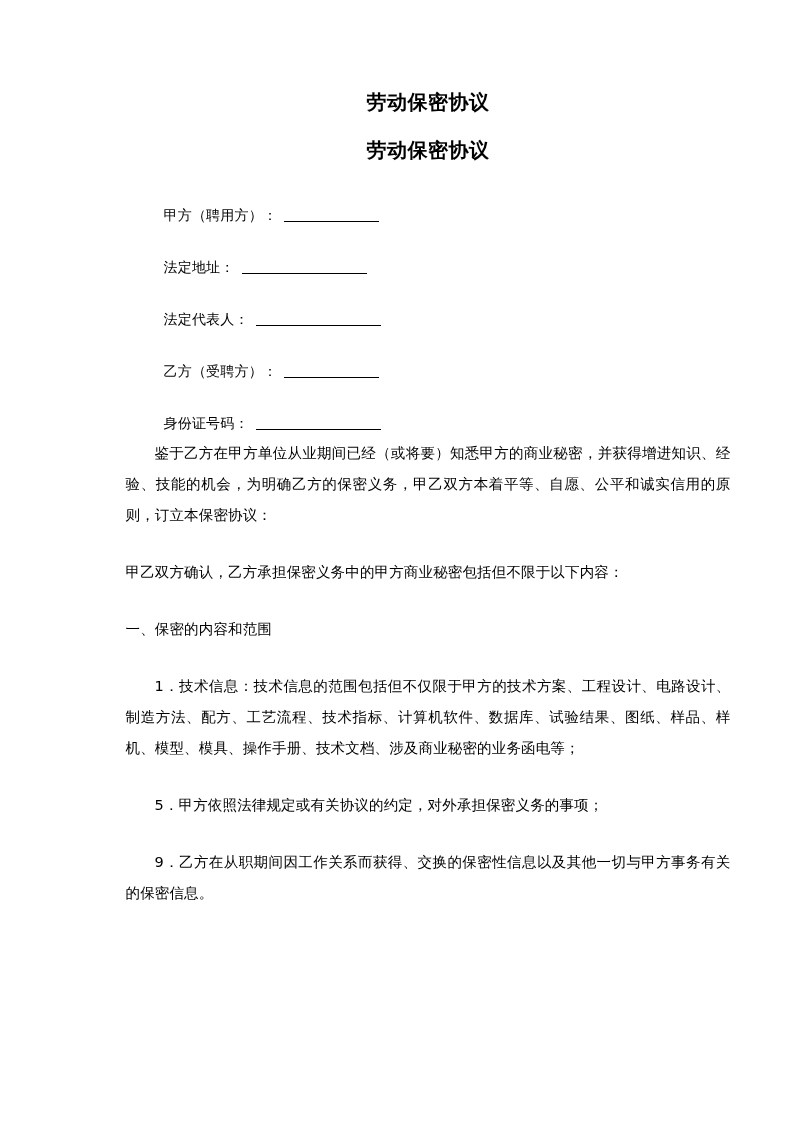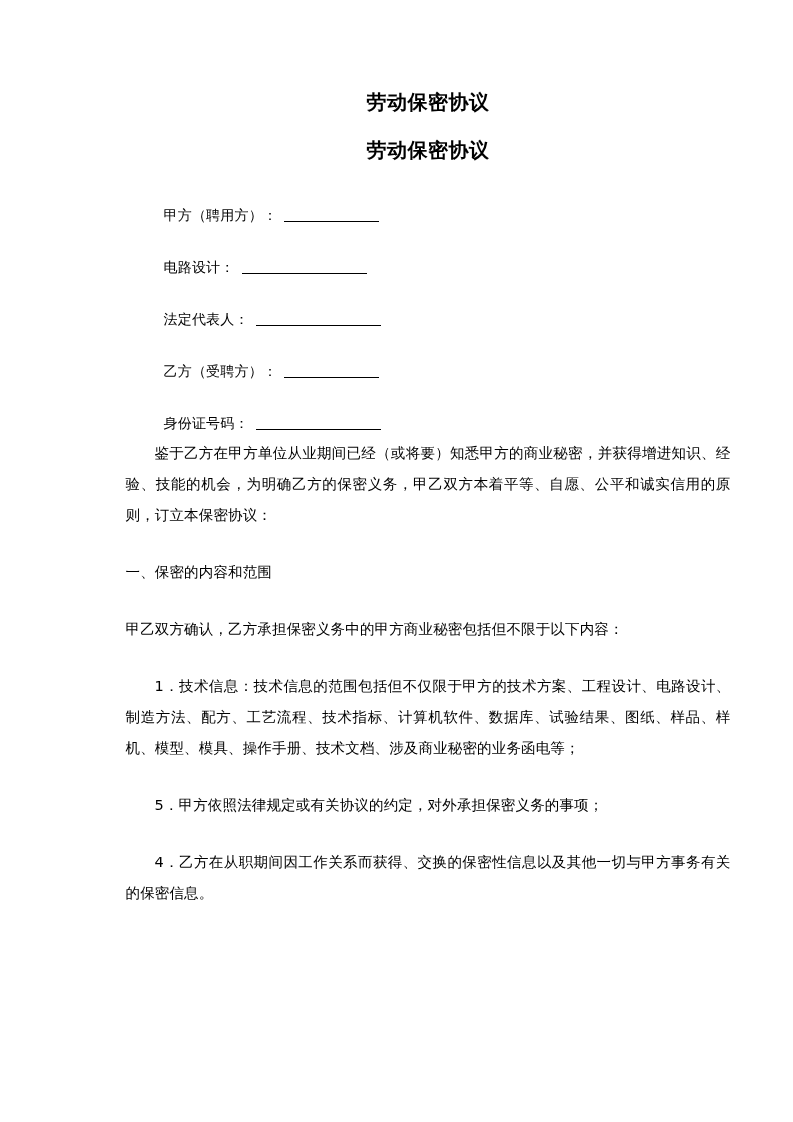--- a/index.html
+++ b/index.html
@@ -101,21 +101,21 @@
     </div>
 
     <div class="form-fields">
 
       <div class="form-row">
         <span class="field-label">甲方（聘用方）：</span>
         <span class="field-blank blank-short"></span>
       </div>
 
       <div class="form-row">
-        <span class="field-label">电路设计：</span>
+        <span class="field-label">法定地址：</span>
         <span class="field-blank blank-long"></span>
       </div>
 
       <div class="form-row">
         <span class="field-label">法定代表人：</span>
         <span class="field-blank blank-long"></span>
       </div>
 
       <div class="form-row">
         <span class="field-label">乙方（受聘方）：</span>
@@ -124,22 +124,22 @@
 
       <div class="form-row">
         <span class="field-label">身份证号码：</span>
         <span class="field-blank blank-long"></span>
       </div>
 
     </div>
 
     <p class="para indent gap-preamble">鉴于乙方在甲方单位从业期间已经（或将要）知悉甲方的商业秘密，并获得增进知识、经验、技能的机会，为明确乙方的保密义务，甲乙双方本着平等、自愿、公平和诚实信用的原则，订立本保密协议：</p>
 
+    <p class="para gap-std">甲乙双方确认，乙方承担保密义务中的甲方商业秘密包括但不限于以下内容：</p>
+
     <p class="para gap-heading">一、保密的内容和范围</p>
-
-    <p class="para gap-std">甲乙双方确认，乙方承担保密义务中的甲方商业秘密包括但不限于以下内容：</p>
 
     <p class="para indent gap-std">1．技术信息：技术信息的范围包括但不仅限于甲方的技术方案、工程设计、电路设计、制造方法、配方、工艺流程、技术指标、计算机软件、数据库、试验结果、图纸、样品、样机、模型、模具、操作手册、技术文档、涉及商业秘密的业务函电等；</p>
     <p class="para indent gap-std">5．甲方依照法律规定或有关协议的约定，对外承担保密义务的事项；</p>
-    <p class="para indent gap-std">4．乙方在从职期间因工作关系而获得、交换的保密性信息以及其他一切与甲方事务有关的保密信息。</p>
+    <p class="para indent gap-std">9．乙方在从职期间因工作关系而获得、交换的保密性信息以及其他一切与甲方事务有关的保密信息。</p>
 
   </div>
 </div>
 
 </body></html>

